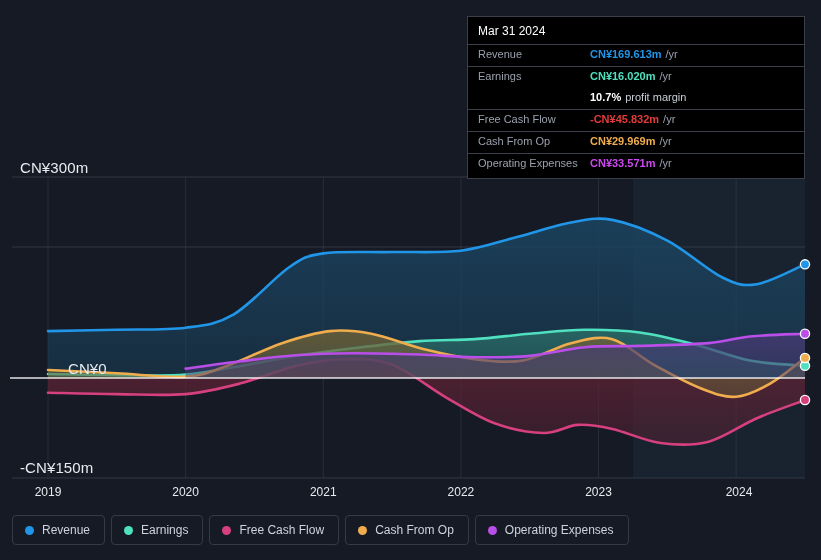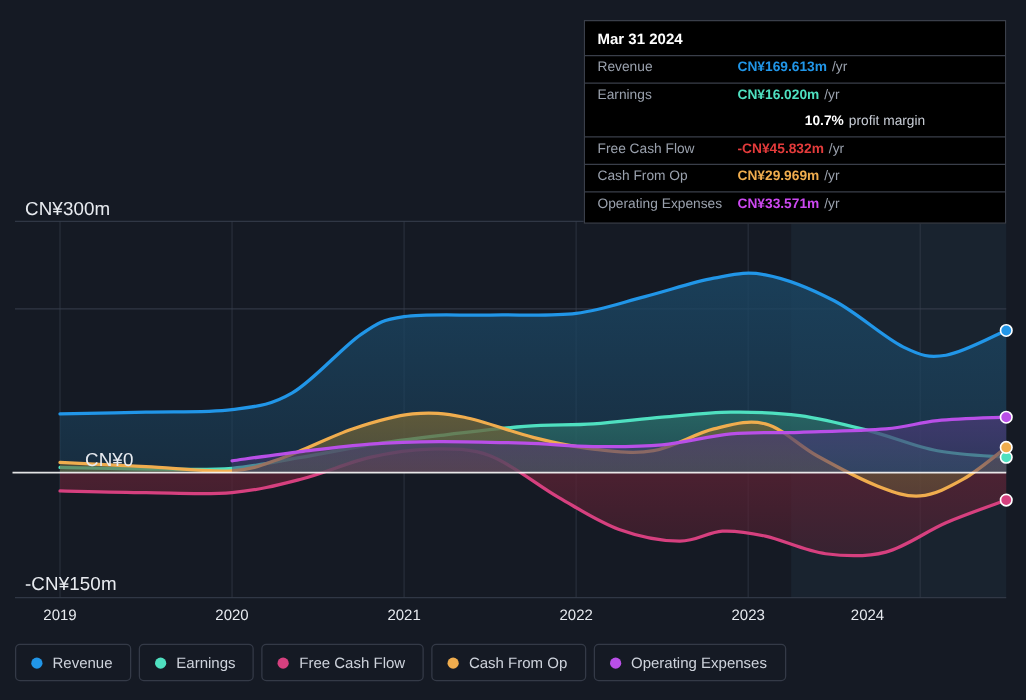--- a/index.html
+++ b/index.html
@@ -57,32 +57,32 @@
     left: 467px; top: 16px;
     width: 338px;
     background: #000000;
     border: 1px solid #3a3f4a;
     box-sizing: border-box;
     padding: 0 0 3px 0;
     font-size: 11px;
   }
   #tooltip .tt-date {
     font-size: 12px;
-    font-weight: bold;
+    font-weight: normal;
     color: #ffffff;
     padding: 7px 10px 6px 10px;
   }
   .tt-row {
     display: flex;
     align-items: baseline;
     padding: 3px 10px 3px 10px;
     border-top: 1px solid #3a3f4a;
     min-height: 15px;
   }
-  .tt-row.noline { border-top: none; justify-content: center; }
+  .tt-row.noline { border-top: none; }
   .tt-key {
     width: 112px;
     color: #9aa1ad;
     flex: 0 0 112px;
   }
   .tt-val { font-weight: bold; }
   .tt-unit { color: #9aa1ad; font-weight: normal; margin-left: 4px; }
   .tt-sub { color: #c8cdd6; font-weight: normal; margin-left: 4px; }
 
   
@@ -173,21 +173,21 @@
   <div class="y-label l0">CN¥300m</div>
   <div class="y-label l1">CN¥0</div>
   <div class="y-label l2">-CN¥150m</div>
 
   <div id="x-axis">
       <div class="x-label" style="left: 48px;">2019</div>
       <div class="x-label" style="left: 185.636px;">2020</div>
       <div class="x-label" style="left: 323.273px;">2021</div>
       <div class="x-label" style="left: 460.909px;">2022</div>
       <div class="x-label" style="left: 598.545px;">2023</div>
-      <div class="x-label" style="left: 694px;">2024</div>
+      <div class="x-label" style="left: 739px;">2024</div>
     </div>
 
   <div id="tooltip">
     <div class="tt-date">Mar 31 2024</div>
     <div id="tooltip-rows">
         <div class="tt-row">
           <div class="tt-key">Revenue</div>
           <div><span class="tt-val" style="color: rgb(33, 150, 232);">CN¥169.613m</span><span class="tt-unit">/yr</span></div>
         </div>
         <div class="tt-row">

